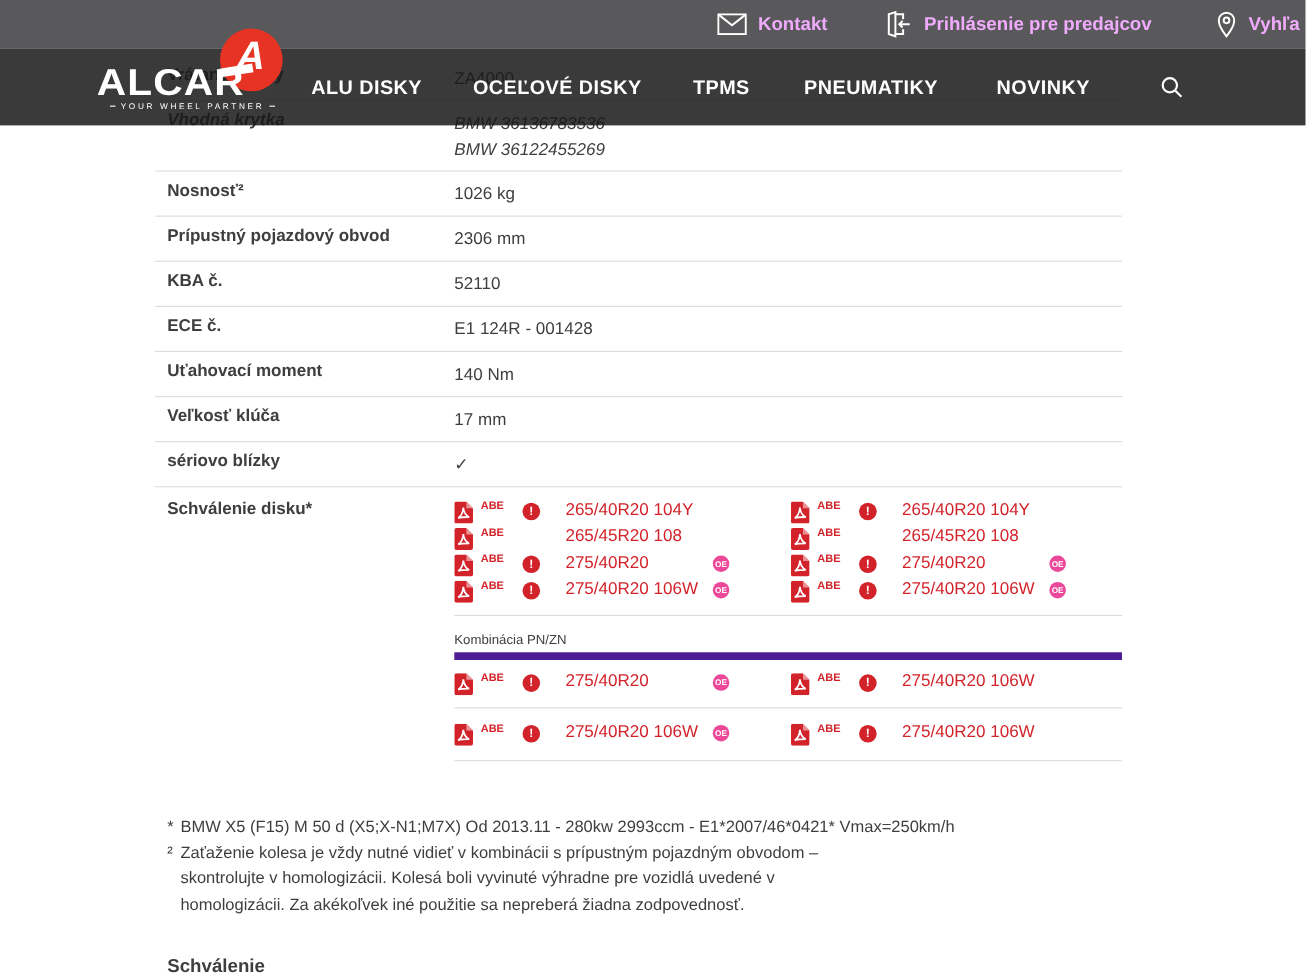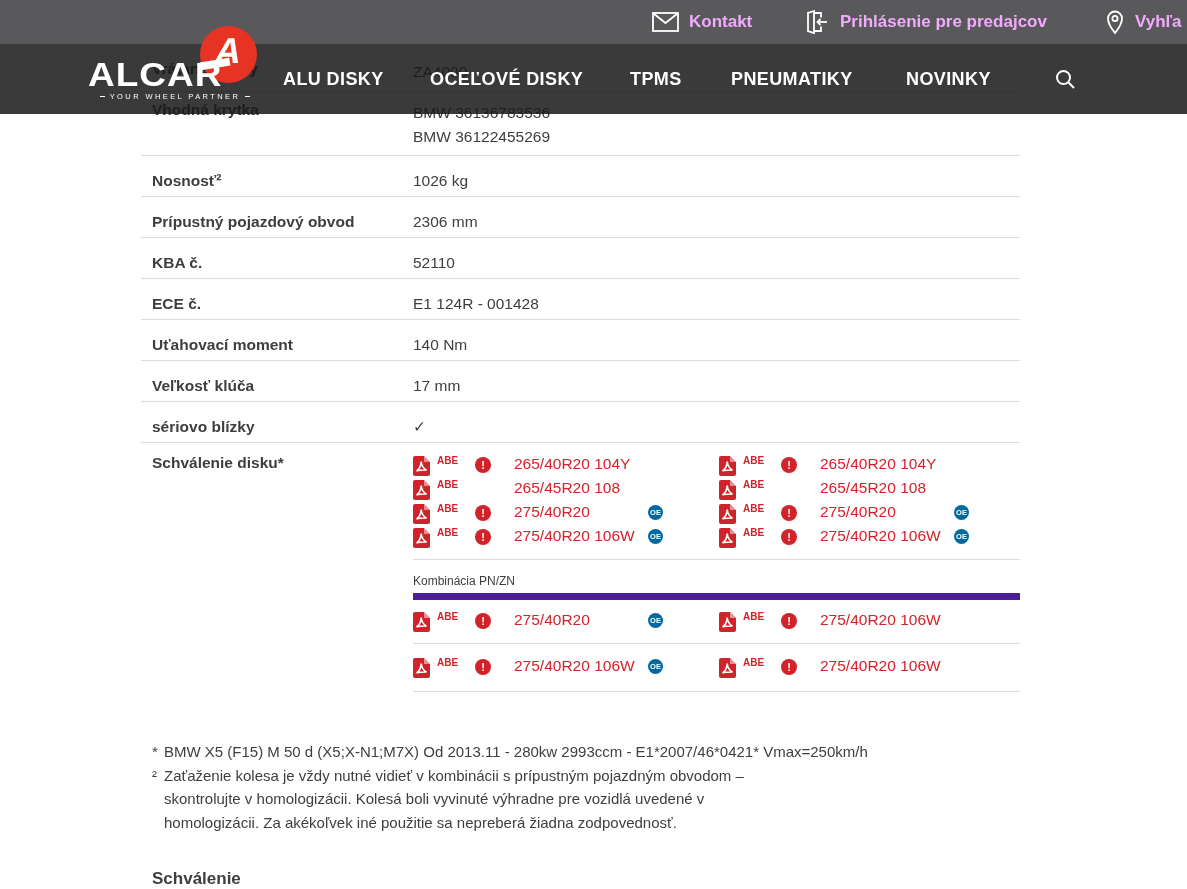--- a/index.html
+++ b/index.html
@@ -52,38 +52,38 @@
     display:flex;align-items:center;gap:5px;
     color:#fff;font-size:7.5px;letter-spacing:2.4px;white-space:nowrap;
   }
   .logo-tag::before,.logo-tag::after{content:"";flex:1;height:1px;background:#fff;}
   
   .content{position:absolute;left:141px;top:56px;width:879px;z-index:1;}
   .spec-row{display:flex;border-bottom:1px solid #dcdcdc;box-sizing:border-box;font-size:15.5px;}
   .spec-label{width:272px;padding-left:11px;box-sizing:border-box;font-weight:700;}
   .spec-value{flex:1;line-height:24px;}
   .row-a{height:36px;padding-top:4px;}
-  .row-b{height:64px;padding-top:9px;}
-  .row-s{height:41px;padding-top:9px;align-items:center;}
+  .row-b{height:64px;padding-top:9px;font-style:italic;}
+  .row-s{height:41px;padding-top:9px;}
   .row-big{padding-top:11px;border-bottom:none;}
   
   .approval-area{flex:1;}
   .abe-grid{padding-bottom:9px;border-bottom:1px solid #dcdcdc;}
   .abe{position:relative;display:inline-block;vertical-align:top;width:306px;height:24px;}
   .abe.narrow{width:268px;}
   .abe .i-pdf{position:absolute;left:0;top:2px;}
   .abe .t-abe{position:absolute;left:24px;top:1px;color:#d2232a;font-weight:700;font-size:10px;text-decoration:none;cursor:pointer;}
   .abe .i-warn{
     position:absolute;left:62px;top:3px;width:16px;height:16px;border-radius:50%;
     background:#d2232a;color:#fff;font-weight:700;font-size:11px;line-height:16px;text-align:center;cursor:pointer;
   }
   .abe .t-size{position:absolute;left:101px;top:1px;color:#d2232a;font-size:15.5px;text-decoration:none;cursor:pointer;white-space:nowrap;}
   .abe .i-oe{
     position:absolute;left:235px;top:3px;width:15px;height:15px;border-radius:50%;
-    background:#0369a1;color:#fff;font-weight:700;font-size:7.5px;line-height:15px;text-align:center;letter-spacing:0;
+    background:#ec4899;color:#fff;font-weight:700;font-size:7.5px;line-height:15px;text-align:center;letter-spacing:0;
   }
   .combo-head{height:40px;box-sizing:border-box;padding-top:9px;font-size:12px;border-bottom:7px solid #4c1d95;line-height:24px;}
   .combo-row{height:44px;box-sizing:border-box;padding-top:10px;border-bottom:1px solid #dcdcdc;}
   .combo-row.last{height:48px;padding-top:12px;}
   
   .footnotes{margin-top:48px;margin-left:11px;width:790px;font-size:15px;color:#3e3e3d;}
   .fn{position:relative;padding-left:12px;line-height:23.5px;}
   .fn .marker{position:absolute;left:0;top:0;}
   .bottom-heading{margin-top:35px;margin-left:11px;font-weight:700;font-size:17px;color:#3e3e3d;}
 </style>

